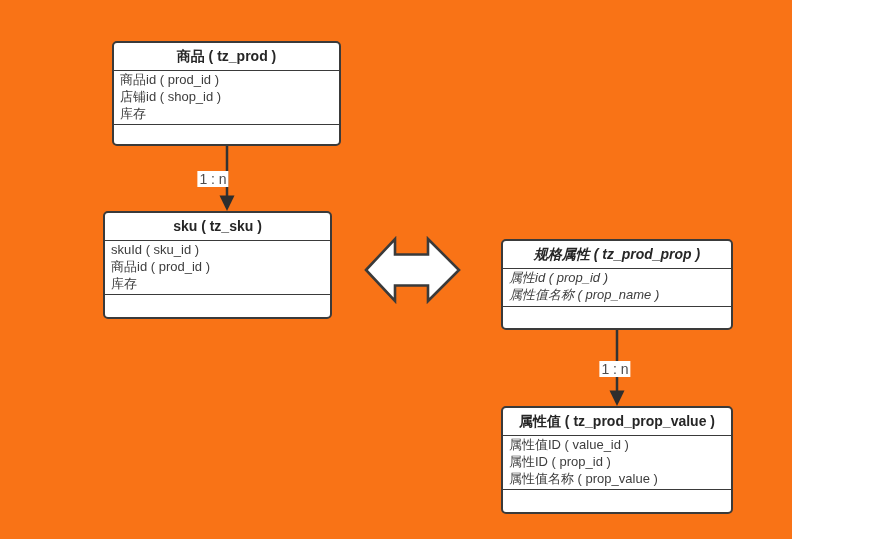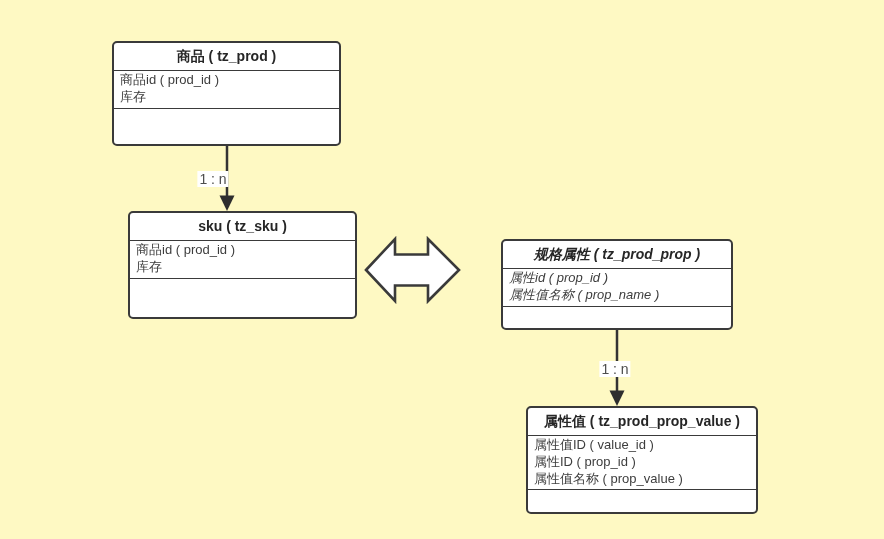--- a/index.html
+++ b/index.html
@@ -3,23 +3,23 @@
 <meta charset="utf-8">
 <style>
   html, body {
     margin: 0;
     padding: 0;
     background: #ffffff;
     font-family: "Liberation Sans", "DejaVu Sans", sans-serif;
   }
   .canvas {
     position: relative;
-    width: 884px;
+    width: 792px;
     height: 539px;
-    background: #fef9c3;
+    background: #f97316;
     overflow: hidden;
   }
   .entity {
     position: absolute;
     box-sizing: border-box;
     background: #ffffff;
     border: 2.2px solid #3a3a3a;
     border-radius: 5px;
     display: flex;
     flex-direction: column;
@@ -46,23 +46,23 @@
   .entity-row {
     line-height: 16.8px;
     white-space: nowrap;
     overflow: hidden;
   }
   .entity-footer {
     flex: 1;
   }
   
   #entity-prod       { left: 112px; top: 41px;  width: 229px; height: 105px; }
-  #entity-sku        { left: 128px; top: 211px; width: 229px; height: 108px; }
+  #entity-sku        { left: 103px; top: 211px; width: 229px; height: 108px; }
   #entity-prod-prop  { left: 501px; top: 239px; width: 232px; height: 91px; font-style: italic;  }
-  #entity-prop-value { left: 501px; top: 406px; width: 232px; height: 108px; margin-left: 25px; }
+  #entity-prop-value { left: 501px; top: 406px; width: 232px; height: 108px; }
 
   .svg-layer {
     position: absolute;
     left: 0; top: 0;
     width: 884px; height: 539px;
     pointer-events: none;
   }
   .connector-label {
     position: absolute;
     font-size: 14px;
@@ -92,28 +92,30 @@
       <polygon points="609.5,390.5 624.5,390.5 617,406" fill="#2e2e2e"></polygon>
     </g>
 
     <polygon points="366,270 395,239 395,254.5 428,254.5 428,239 459,270 428,301 428,285.5 395,285.5 395,301" fill="#ffffff" stroke="#3a3a3a" stroke-width="2.6" stroke-linejoin="miter"></polygon>
   </svg>
 
   <div class="entity" id="entity-prod">
     <div class="entity-header">商品 ( tz_prod )</div>
     <div class="entity-body">
       <div class="entity-row">商品id ( prod_id )</div>
+      <div class="entity-row">店铺id ( shop_id )</div>
       <div class="entity-row">库存</div>
     </div>
     <div class="entity-footer"></div>
   </div>
 
   <div class="entity" id="entity-sku">
     <div class="entity-header">sku ( tz_sku )</div>
     <div class="entity-body">
+      <div class="entity-row">skuId ( sku_id )</div>
       <div class="entity-row">商品id ( prod_id )</div>
       <div class="entity-row">库存</div>
     </div>
     <div class="entity-footer"></div>
   </div>
 
   <div class="entity" id="entity-prod-prop">
     <div class="entity-header">规格属性 ( tz_prod_prop )</div>
     <div class="entity-body">
       <div class="entity-row">属性id ( prop_id )</div>

